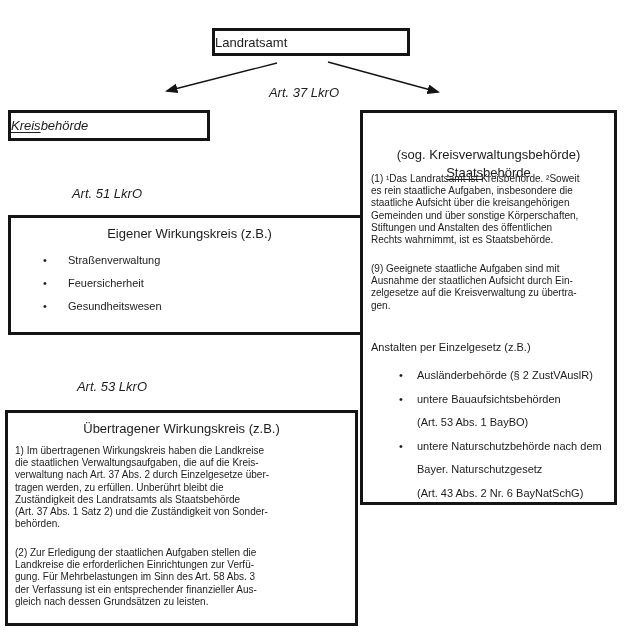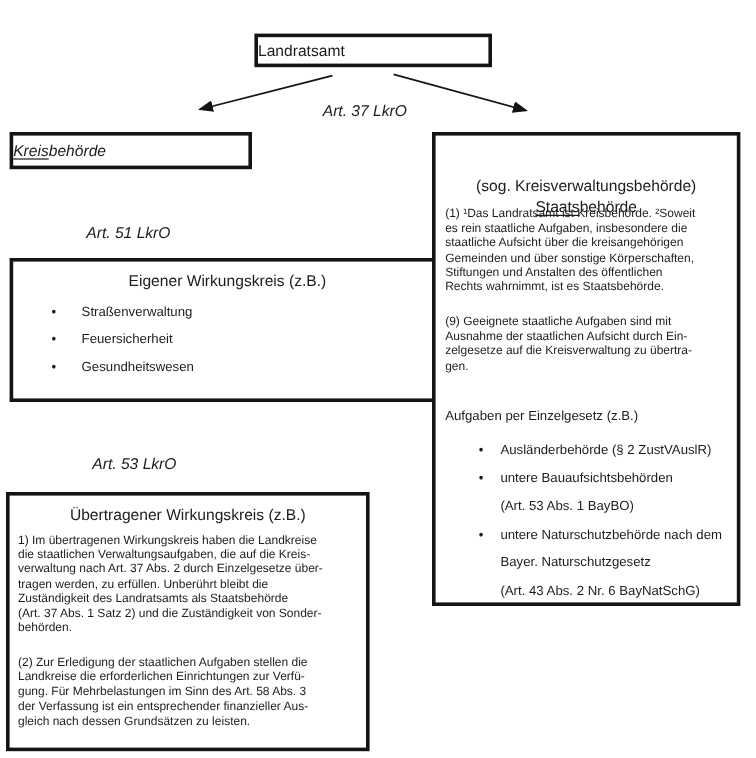--- a/index.html
+++ b/index.html
@@ -107,21 +107,21 @@
       <span>Feuersicherheit</span>
     </div>
     <div class="bullet-row" style="top:77px;">
       <span class="dot eigener-dot">•</span>
       <span>Gesundheitswesen</span>
     </div>
   </div>
 
   <div class="art-label" style="left:62px;top:379px;width:100px;">Art. 53 LkrO</div>
 
-  <div class="box" style="left:5px;top:410px;width:303px;height:216px;">
+  <div class="box" style="left:5px;top:410px;width:353px;height:216px;">
     <div class="box-heading" style="top:8px;">Übertragener Wirkungskreis (z.B.)</div>
     <div class="para" style="top:32px;">1) Im übertragenen Wirkungskreis haben die Landkreise
 die staatlichen Verwaltungsaufgaben, die auf die Kreis-
 verwaltung nach Art. 37 Abs. 2 durch Einzelgesetze über-
 tragen werden, zu erfüllen. Unberührt bleibt die
 Zuständigkeit des Landratsamts als Staatsbehörde
 (Art. 37 Abs. 1 Satz 2) und die Zuständigkeit von Sonder-
 behörden.</div>
     <div class="para" style="top:134px;">(2) Zur Erledigung der staatlichen Aufgaben stellen die
 Landkreise die erforderlichen Einrichtungen zur Verfü-
@@ -136,21 +136,21 @@
     <div class="para" style="top:60px;left:8px;right:4px;">(1) ¹Das Landratsamt ist Kreisbehörde. ²Soweit
 es rein staatliche Aufgaben, insbesondere die
 staatliche Aufsicht über die kreisangehörigen
 Gemeinden und über sonstige Körperschaften,
 Stiftungen und Anstalten des öffentlichen
 Rechts wahrnimmt, ist es Staatsbehörde.</div>
     <div class="para" style="top:150px;left:8px;right:4px;">(9) Geeignete staatliche Aufgaben sind mit
 Ausnahme der staatlichen Aufsicht durch Ein-
 zelgesetze auf die Kreisverwaltung zu übertra-
 gen.</div>
-    <div class="tasks-heading" style="top:228px;">Aufgaben per Einzelgesetz (z.B.)</div>
+    <div class="tasks-heading" style="top:228px;">Anstalten per Einzelgesetz (z.B.)</div>
     <div class="task-list" style="top:251px;">
       <div class="task-item">
         <span class="dot">•</span>
         <span class="task-text">Ausländerbehörde (§ 2 ZustVAuslR)</span>
       </div>
       <div class="task-item">
         <span class="dot">•</span>
         <span class="task-text">untere Bauaufsichtsbehörden
 (Art. 53 Abs. 1 BayBO)</span>
       </div>

